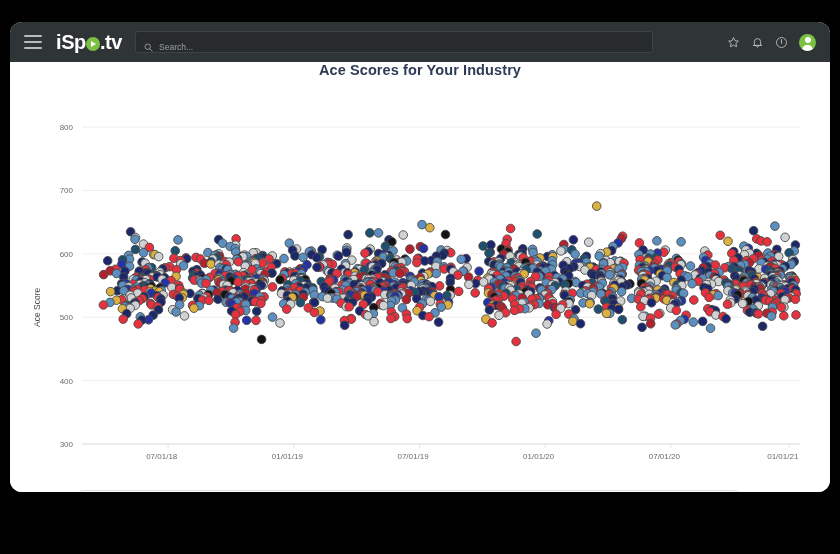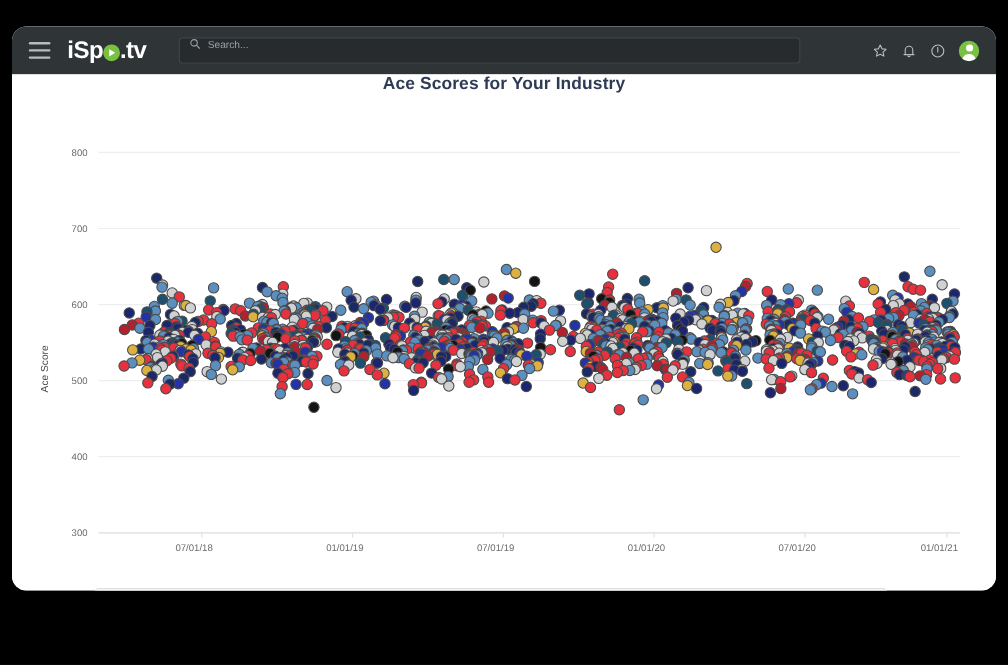--- a/index.html
+++ b/index.html
@@ -35,21 +35,21 @@
     margin-right: 14px;
   }
   .hamburger span { display: block; height: 1.6px; background: #b8bcbf; border-radius: 1px; }
   #logo {
     font-size: 20px;
     font-weight: bold;
     color: #ffffff;
     letter-spacing: -0.4px;
     display: flex;
     align-items: center;
-    margin-right: 27px;
+    margin-right: 13px;
     cursor: pointer;
     white-space: nowrap;
   }
   .logo-dot {
     width: 14px; height: 14px;
     background: #7ac143;
     border-radius: 50%;
     display: inline-flex;
     align-items: center; justify-content: center;
     margin: 0 0px;
@@ -65,21 +65,21 @@
     margin-left: 1.5px;
   }
   #search-wrap {
     flex: 1 1 auto;
     max-width: 518px;
     height: 22px;
     background: #272b2e;
     border: 1px solid #3e4346;
     border-radius: 3px;
     display: flex;
-    align-items: flex-start;
+    align-items: flex-end;
     padding: 0 8px;
   }
   #search-wrap svg { flex: 0 0 auto; margin-right: 6px; }
   #search-input {
     background: transparent;
     border: none;
     outline: none;
     color: #cfd3d6;
     font-size: 8.5px;
     font-family: "Liberation Sans", sans-serif;

